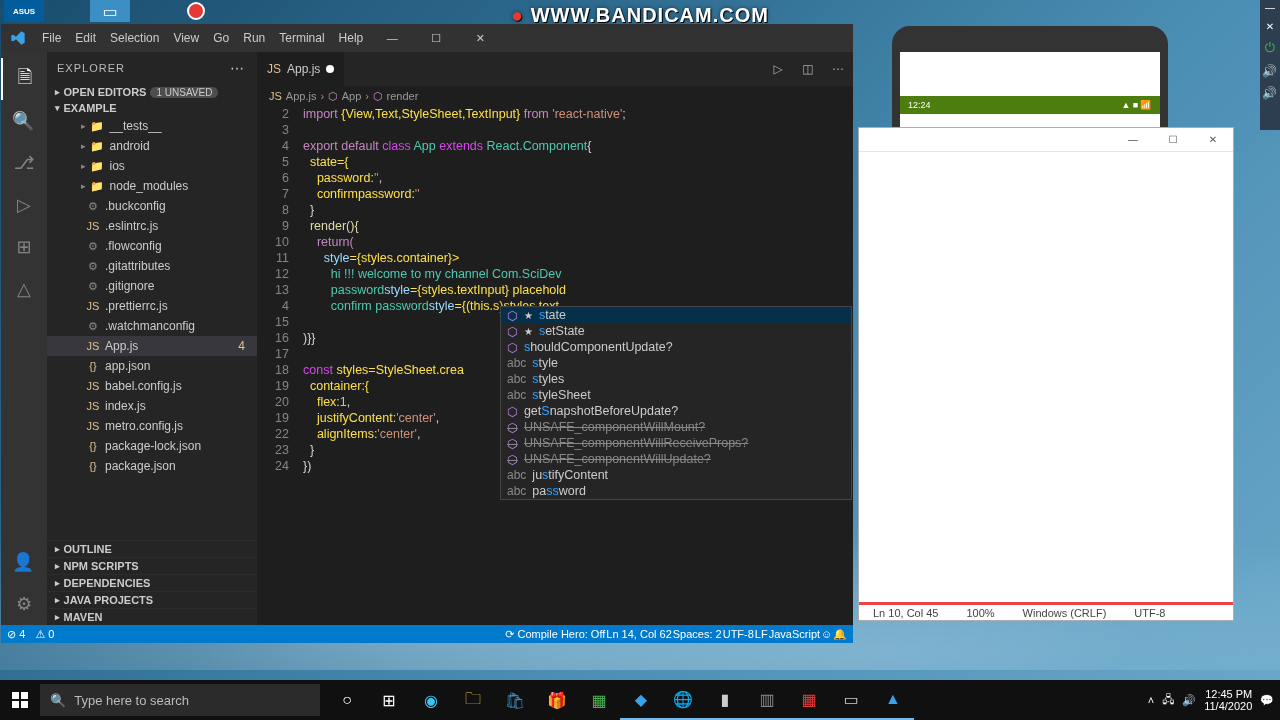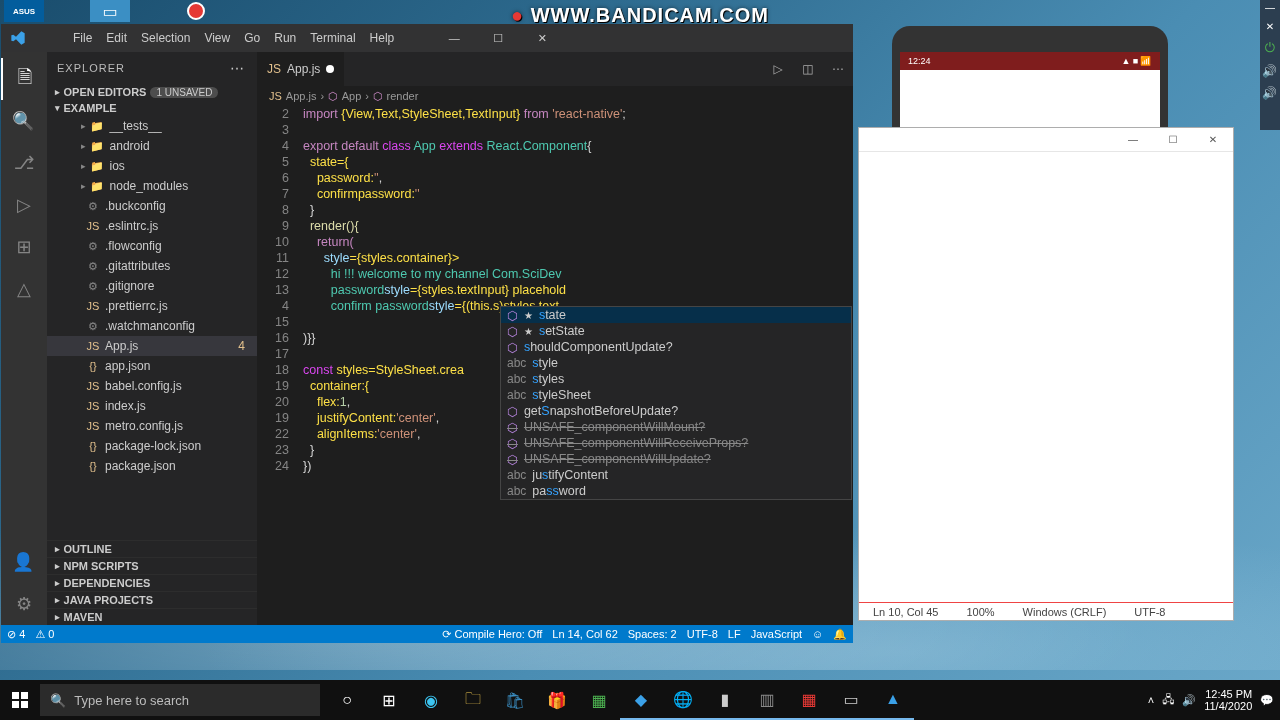--- a/index.html
+++ b/index.html
@@ -8,21 +8,21 @@
 
 .watermark { position:absolute; top:4px; left:50%; transform:translateX(-50%); color:#fff; font-family:Arial Black,sans-serif; font-size:20px; font-weight:900; letter-spacing:1px; text-shadow:0 0 4px rgba(0,0,0,0.6),1px 1px 0 #000; z-index:500; }
 .watermark .dot { color:#e53935; }
 
 
 .desktop-icons { position:absolute; top:0; left:4px; display:flex; gap:46px; z-index:1; }
 .desktop-icons .di { width:40px; height:22px; display:flex; align-items:center; justify-content:center; font-size:16px; color:#fff; }
 
 
 .vscode { position:absolute; left:1px; top:24px; width:852px; height:619px; background:#1e1e1e; font-size:12px; color:#ccc; z-index:100; }
-.vs-title { height:28px; background:#323233; display:flex; align-items:center;gap:31px; }
+.vs-title { height:28px; background:#323233; display:flex; align-items:center; }
 .vs-logo { width:34px; display:flex; align-items:center; justify-content:center; }
 .vs-logo svg { width:16px; height:16px; }
 .vs-menu { display:flex; gap:0; }
 .vs-menu span { padding:0 7px; line-height:28px; color:#ccc; }
 .vs-title-center { flex:1; text-align:center; color:#bbb; font-size:12px; }
 .vs-title-center .dot { margin-right:4px; }
 .vs-winctl { display:flex; }
 .vs-winctl span { width:44px; height:28px; display:flex; align-items:center; justify-content:center; color:#ccc; font-size:11px; }
 .vs-body { display:flex; height:calc(100% - 46px); }
 .activity { width:46px; background:#333333; display:flex; flex-direction:column; padding-top:6px; }
@@ -59,34 +59,34 @@
 .minimap { position:absolute; right:0; top:0; width:54px; height:100%; background:#1e1e1e; opacity:.7; }
 
 .intelli { position:absolute; left:500px; top:306px; width:352px; background:#252526; border:1px solid #454545; z-index:120; font-family:Consolas,monospace; font-size:12.5px; }
 .intelli-row { height:16px; display:flex; align-items:center; padding:0 6px; color:#ccc; gap:6px; }
 .intelli-row.sel { background:#062f4a; }
 .intelli-row .hl { color:#35a3ff; }
 .intelli-row.strike { text-decoration:line-through; color:#888; }
 .ki-purple { color:#b180d7; } .ki-abc { color:#888; font-size:12px; } .ki-star { color:#ccc; font-size:10px; }
 
 .statusbar { height:18px; background:#007acc; display:flex; align-items:center; color:#fff; font-size:11px; padding:0 6px; gap:10px; }
-.statusbar .sbr { margin-left:auto; display:flex; gap:10px; }
+.statusbar .sbr { margin-left:auto; display:flex; gap:1px; }
 .statusbar .cx { display:flex; align-items:center; gap:3px; }
 
 
 .empty-win { position:absolute; left:858px; top:127px; width:376px; height:494px; background:#fff; border:1px solid #adadad; z-index:90; }
 .empty-win .tw { height:24px; background:#fff; border-bottom:1px solid #e6e6e6; display:flex; justify-content:flex-end; }
 .empty-win .tw span { width:40px; display:flex; align-items:center; justify-content:center; font-size:10px; color:#555; }
-.empty-win .status2 { position:absolute; bottom:0; left:0; right:0; height:18px; border-top:1px solid #ef4444; display:flex; align-items:center; font-size:11px; color:#444; }
+.empty-win .status2 { position:absolute; bottom:0; left:0; right:0; height:18px; border-top:3px solid #ef4444; display:flex; align-items:center; font-size:11px; color:#444; }
 .empty-win .status2 span { padding:0 14px; }
 
 
 .phone { position:absolute; left:892px; top:26px; width:276px; height:290px; background:#333; border-radius:18px; z-index:80; }
 .phone-screen { position:absolute; inset:26px 8px 8px 8px; background:#fff; }
-.phone-status { height:18px; background:#7f1d1d; color:#fff; font-size:9px; display:flex; align-items:center; justify-content:space-between; padding:0 8px; }
+.phone-status { height:18px; background:#4d7c0f; color:#fff; font-size:9px; display:flex; align-items:center; justify-content:space-between; padding:0 8px;margin-top:44px; }
 
 
 .strip { position:absolute; right:0; top:0; width:20px; height:130px; background:#2c3e50; z-index:70; display:flex; flex-direction:column; align-items:center; padding-top:2px; gap:8px; }
 .strip .s-x { color:#fff; font-size:10px; }
 .strip .s-i { color:#fff; font-size:12px; }
 .strip .s-i.grn { color:#4caf50; font-size:13px; }
 
 
 .taskbar { position:absolute; left:0; bottom:0; width:100%; height:40px; background:#101010; display:flex; align-items:center; z-index:600; }
 .tb-start { width:40px; height:40px; display:flex; align-items:center; justify-content:center; }

